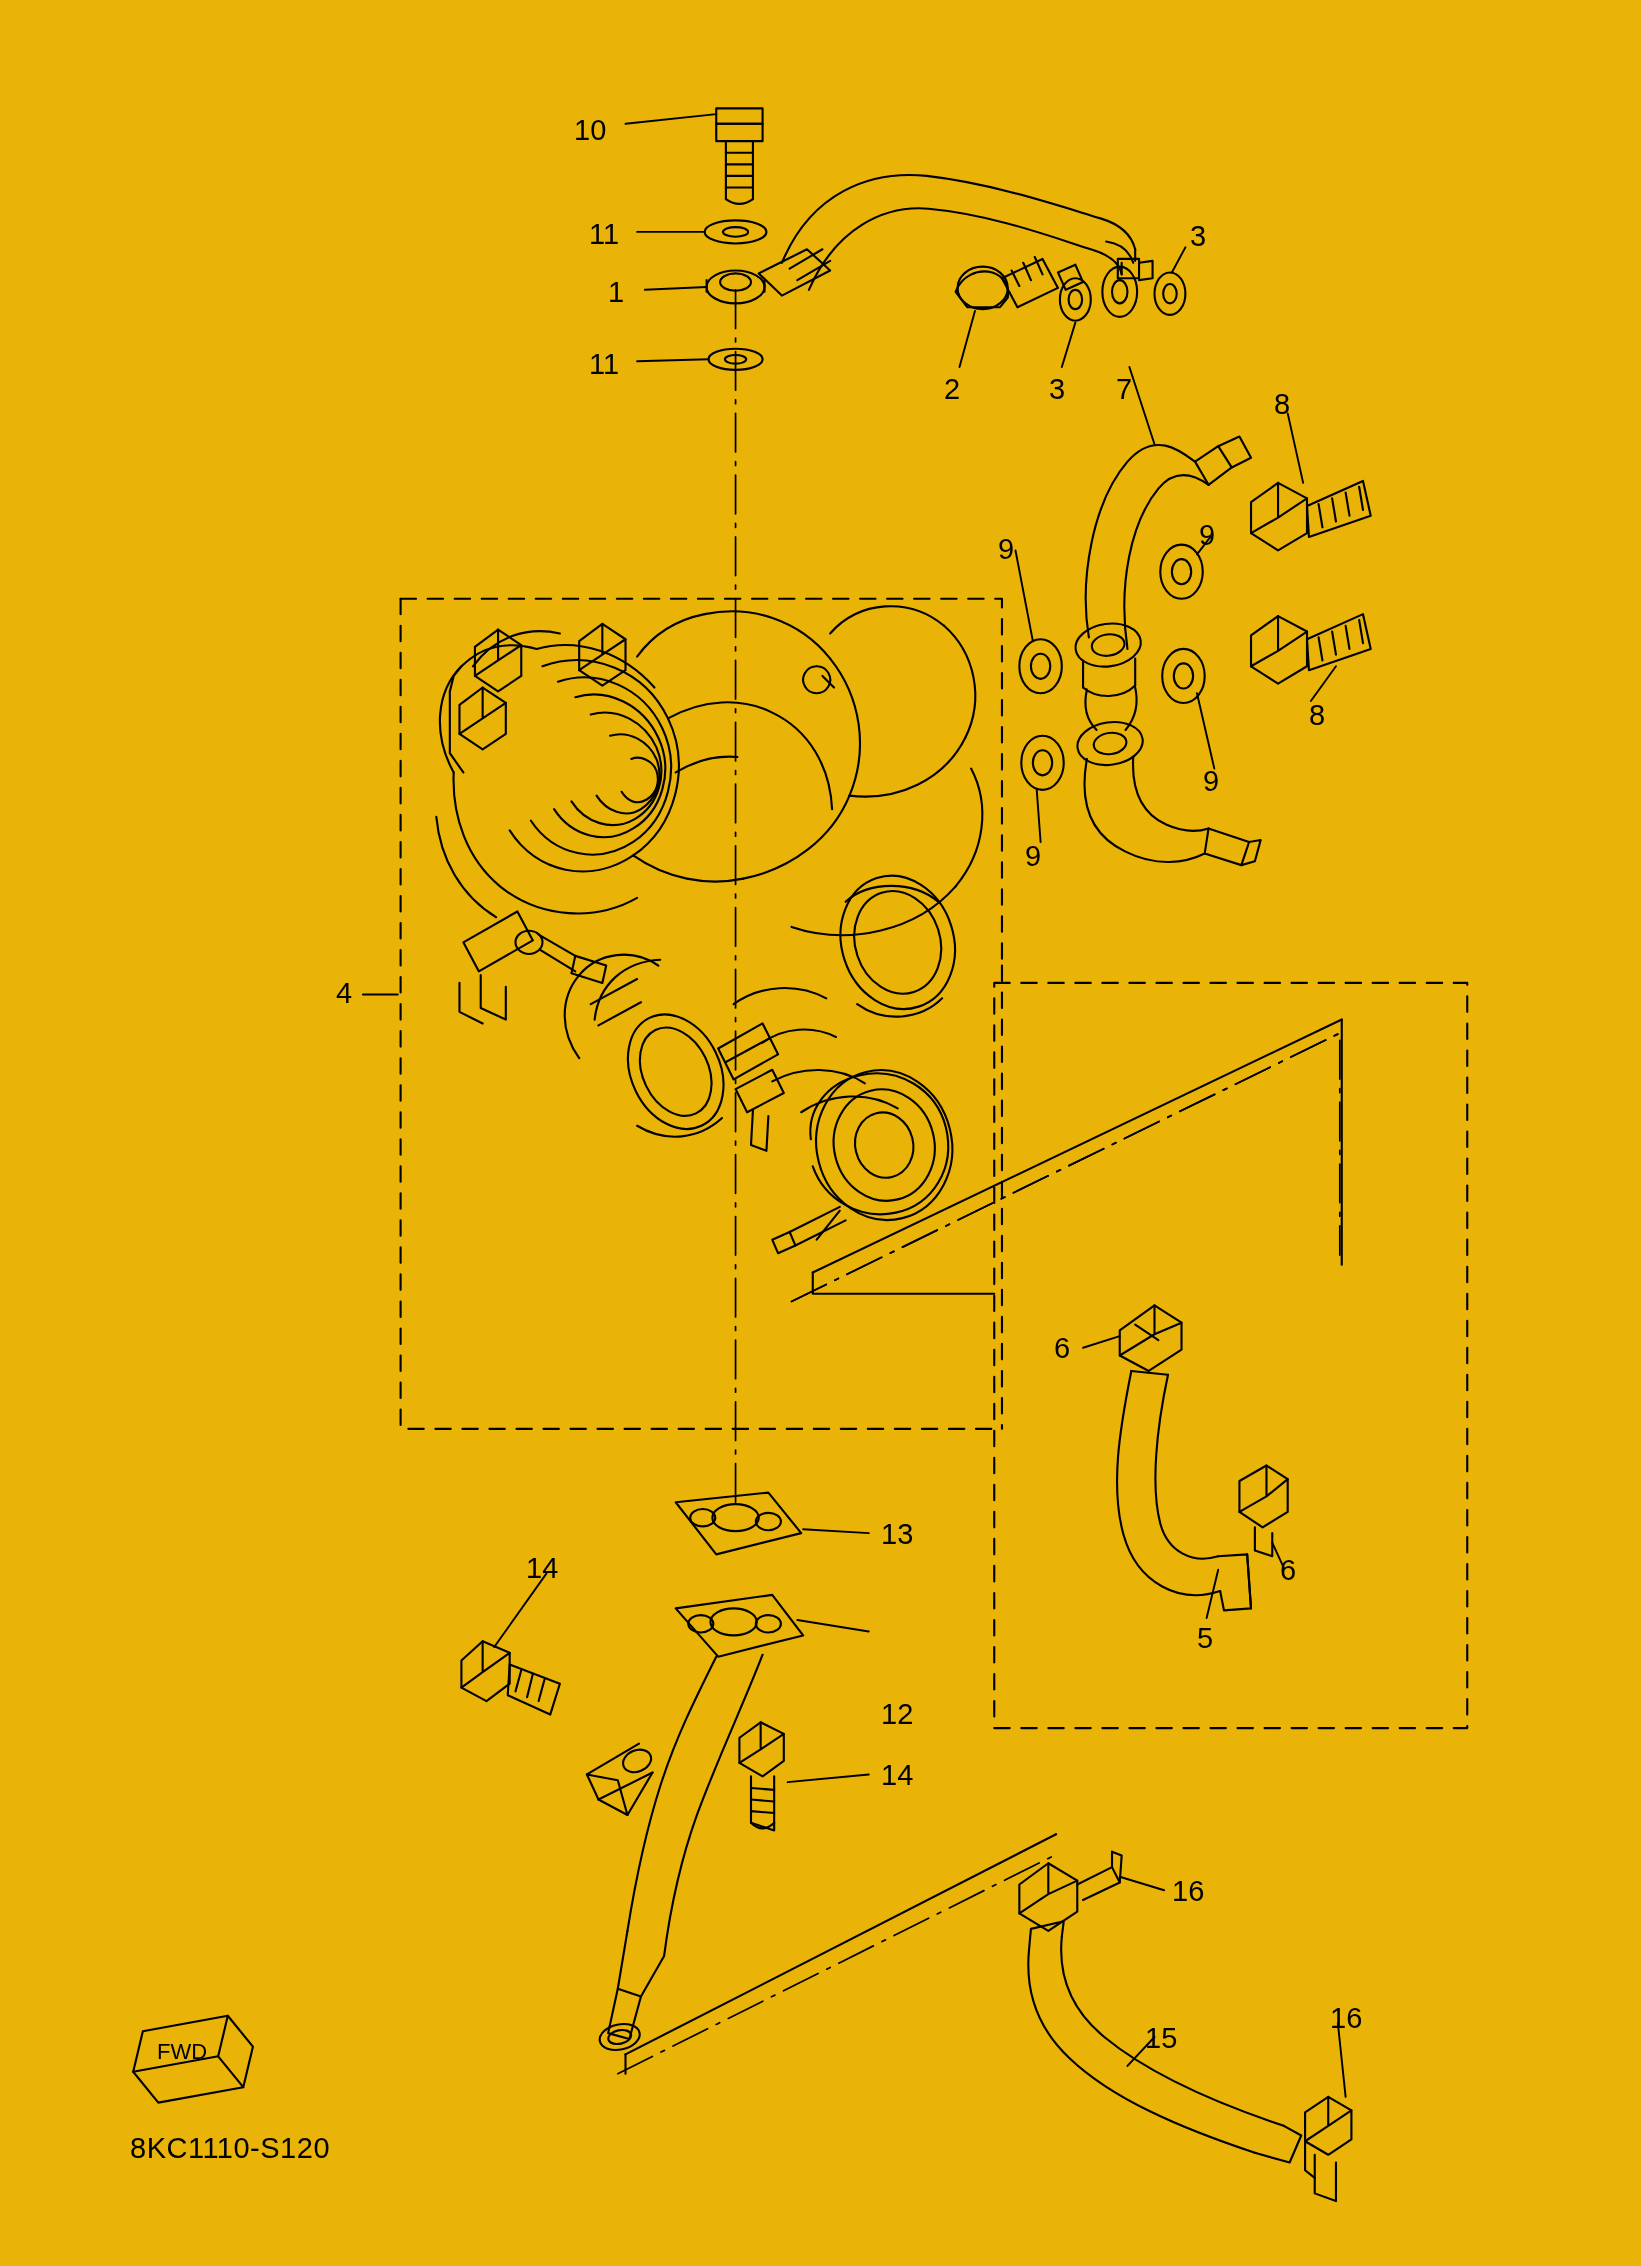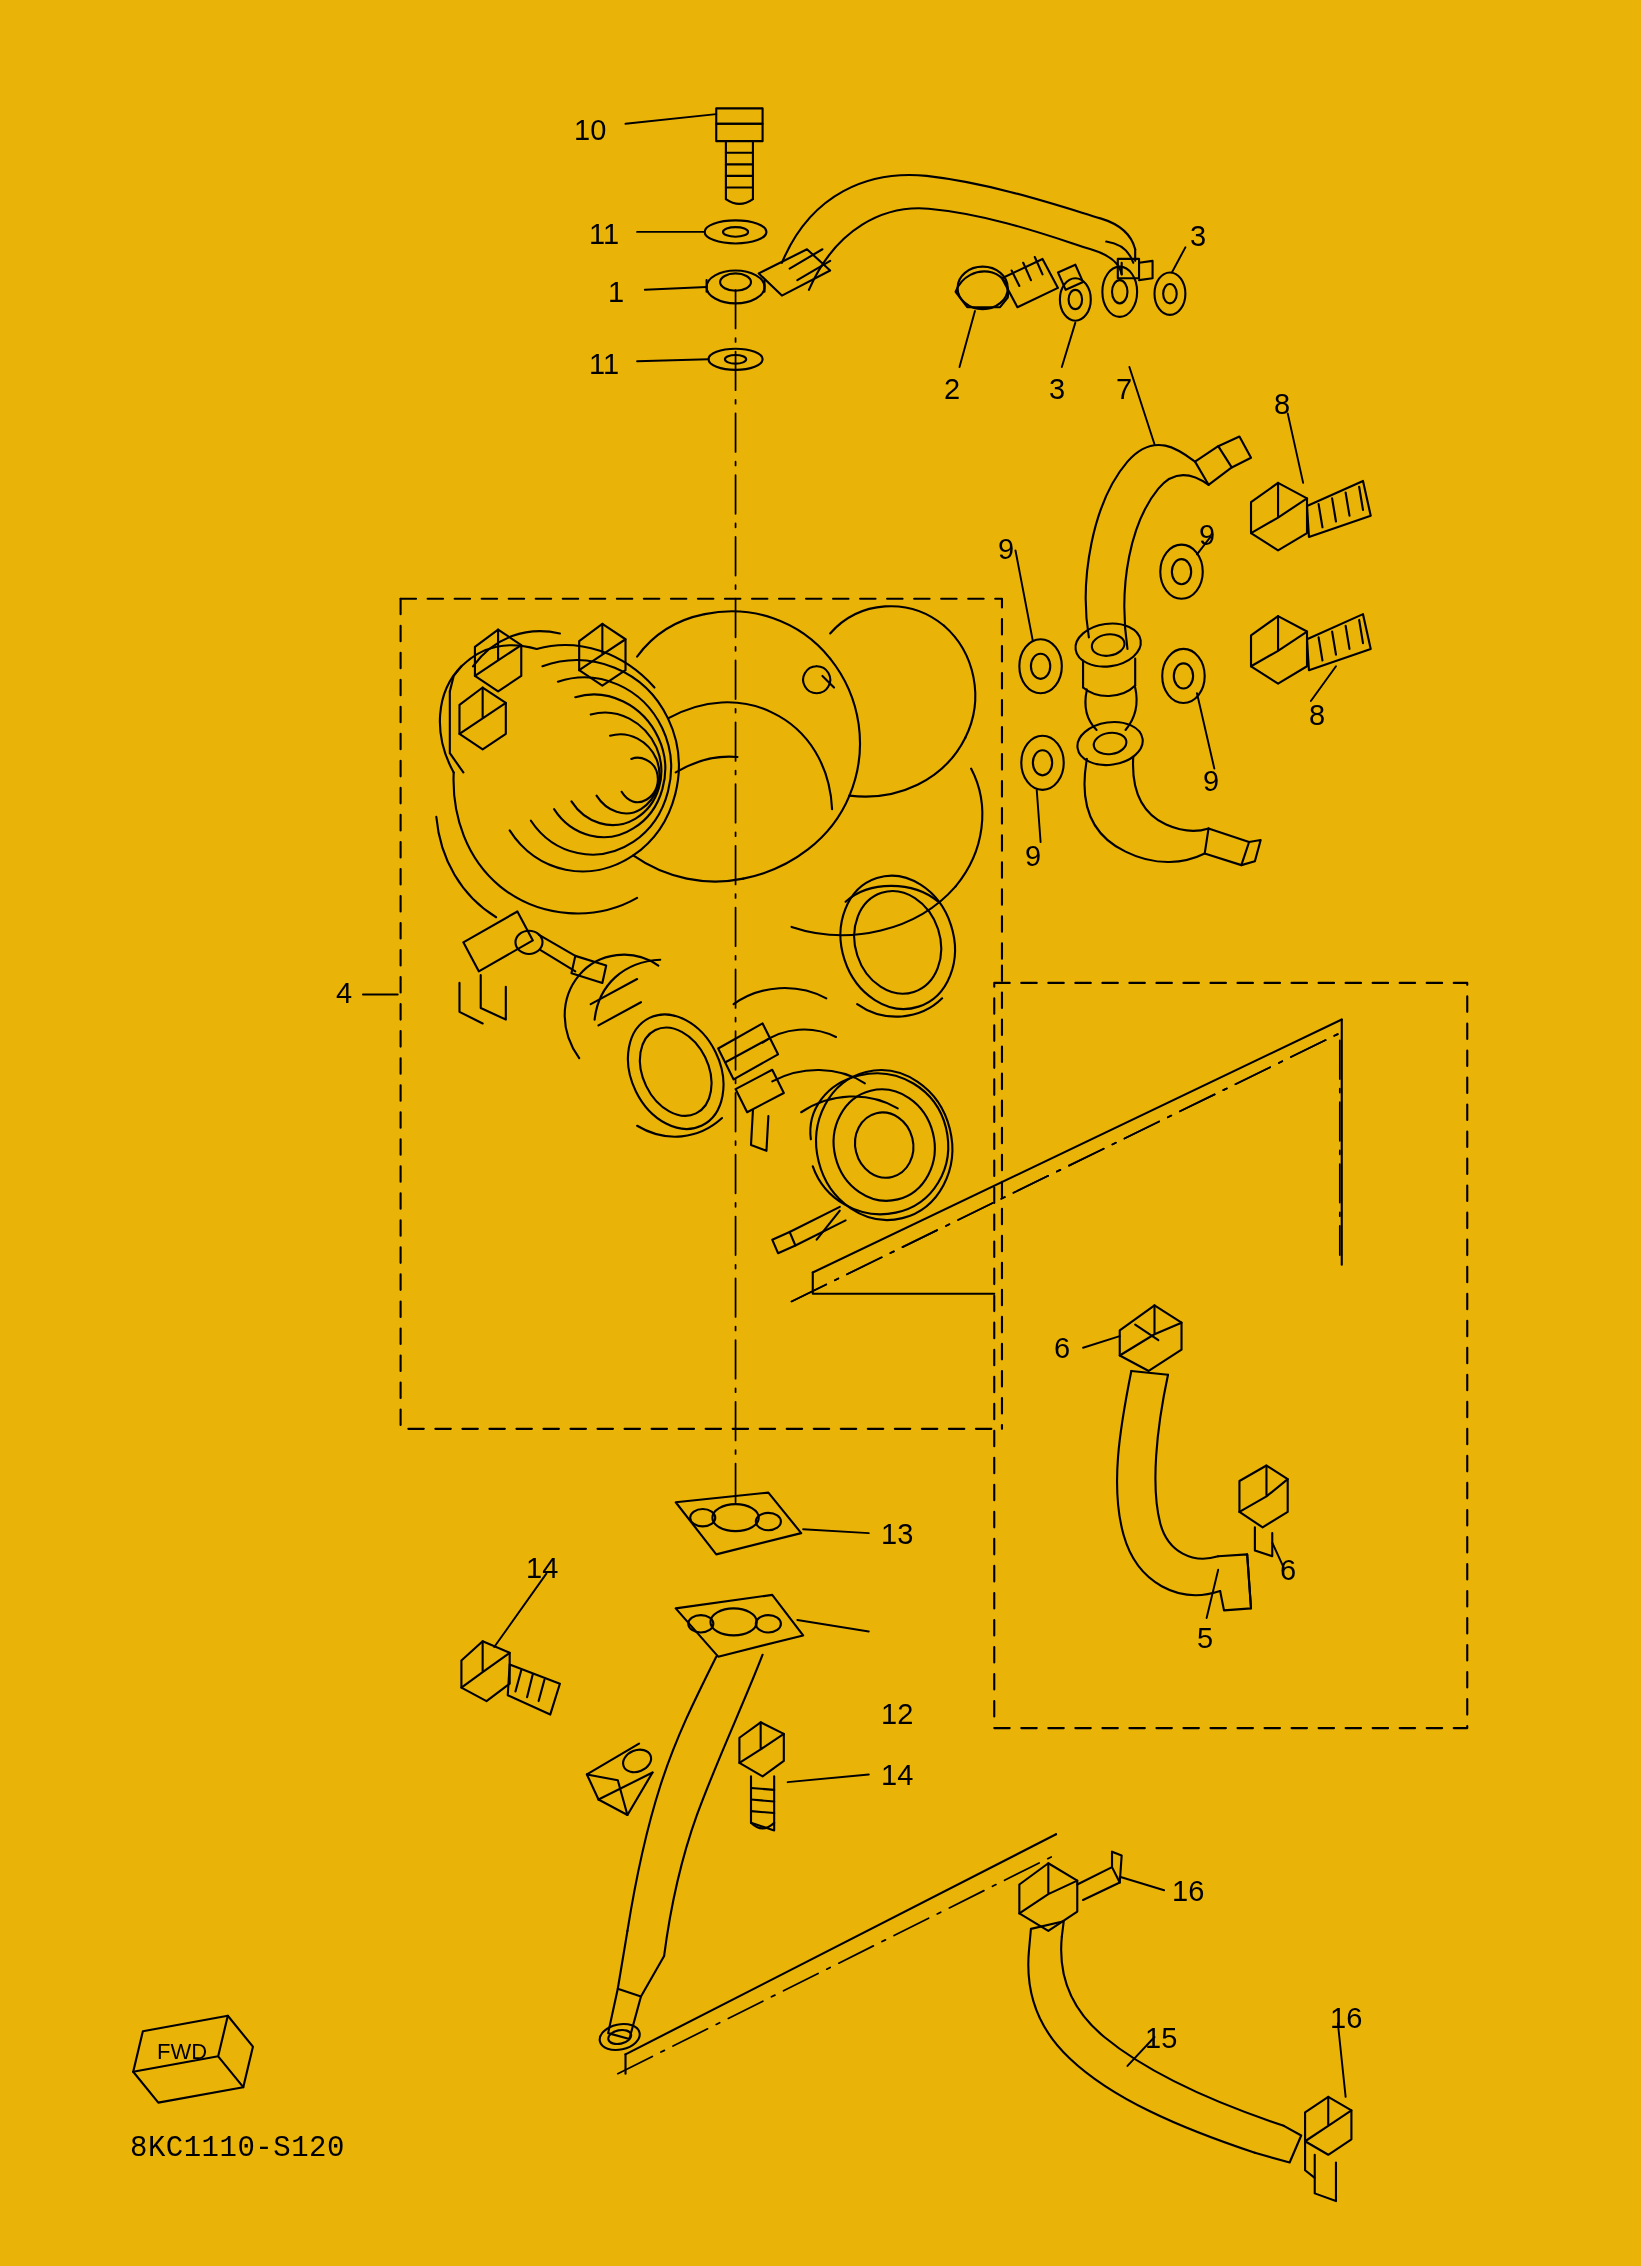--- a/index.html
+++ b/index.html
@@ -26,21 +26,21 @@
   .callout {
     position: absolute;
     font-family: "Liberation Sans", sans-serif;
     font-size: 29px;
     color: #000000;
     line-height: 1;
     white-space: nowrap;
   }
   .partno {
     position: absolute;
-    font-family: Liberation Mono, monospace;
+    font-family: Liberation Sans, sans-serif;
     font-size: 29px;
     letter-spacing: 0.5px;
     color: #000000;
   }
   .fwd-label {
     position: absolute;
     font-family: "Liberation Sans", sans-serif;
     font-size: 22px;
     font-weight: normal;
     color: #000000;

